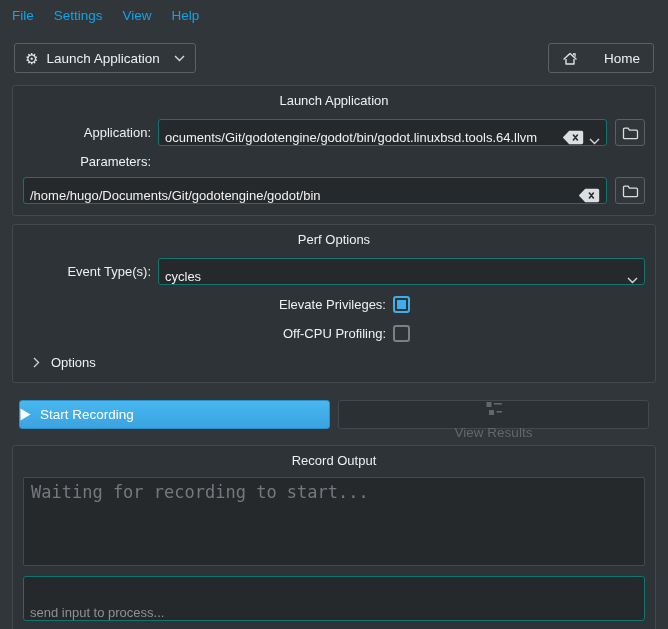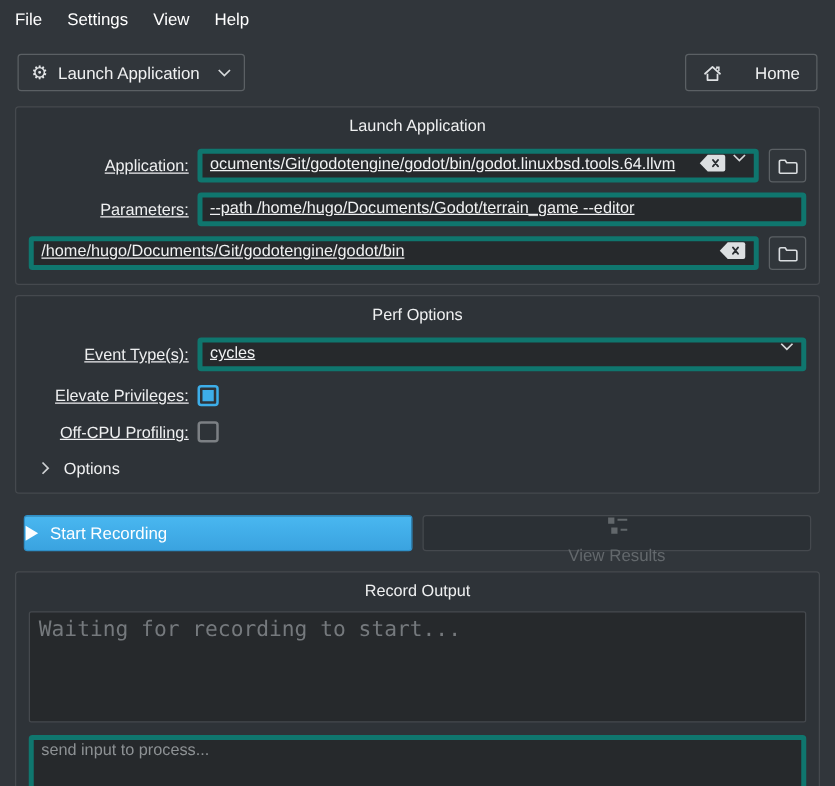--- a/index.html
+++ b/index.html
@@ -10,21 +10,21 @@
     color: #eff0f1;
     font-size: 13px;
     overflow: hidden;
   }
   
   .menubar {
     display: flex; align-items: center;
     height: 31px; padding-left: 2px;
   }
   .menu-item {
-    padding: 4px 10px; font-size: 13.5px; color: #ffffff; cursor: default;
+    padding: 4px 10px; font-size: 13.5px; color: #0ea5e9; cursor: default;
     border-radius: 3px;
   }
   
   .toolbar {
     display: flex; justify-content: space-between; align-items: center;
     margin: 12px 14px 0 14px;
   }
   .btn {
     display: inline-flex; align-items: center;
     background: #31363b;
@@ -44,50 +44,50 @@
     background: #2e3338;
     border: 1px solid #45494e;
     border-radius: 3px;
     padding: 5px 10px 11px 10px;
   }
   .group-title {
     text-align: center; font-size: 13px; color: #eff0f1;
     padding: 2px 0 3px 0;
   }
   .form-row {
-    display: flex; align-items: center; margin-top: 8px; text-decoration: underline;
+    display: flex; align-items: center; margin-top: 8px;
   }
   .form-label {
     width: 128px; min-width: 128px; text-align: right; margin-right: 7px;
     font-size: 13px; color: #eff0f1;
   }
   .field {
-    display: flex; align-items: flex-start;
+    display: flex; align-items: flex-end;
     background: #26292c;
-    border: 4px solid #0f766e;
+    border: 1px solid #0f766e;
     border-radius: 3px;
     height: 27px; flex: 1; padding: 0 6px;
     overflow: hidden;
   }
   .field input {
     flex: 1; min-width: 0;
     background: transparent; border: none; outline: none;
     color: #f0f1f2; font-size: 13px;
     font-family: "Liberation Sans", sans-serif;
   }
   .field input::placeholder { color: #8d9194; opacity: 1; }
   .square-btn {
     width: 30px; min-width: 30px; height: 27px; margin-left: 8px;
     display: flex; align-items: center; justify-content: center;
     background: #31363b; border: 1px solid #5b6064; border-radius: 3px;
     cursor: pointer;
   }
   .clear-btn, .chev-btn { cursor: pointer; display: inline-flex; align-items: center; margin-left: 5px; }
   
-  .check-row { margin-top: 10px; height: 19px; }
+  .check-row { margin-top: 10px; height: 19px; justify-content: center; }
   .checkbox {
     width: 17px; height: 17px; border-radius: 3px;
     border: 2px solid #7c8084; background: #2e3338;
     display: flex; align-items: center; justify-content: center;
     cursor: pointer;
   }
   .checkbox.checked { border-color: #3daee9; }
   .checkbox.checked::after {
     content: ""; width: 9px; height: 9px; background: #3daee9;
   }
@@ -178,23 +178,20 @@
     </div>
     <div class="square-btn">
       <svg width="17" height="14" viewBox="0 0 17 14">
         <path d="M1.5 11.8 V3.4 Q1.5 2.2 2.7 2.2 H6.1 L7.4 4.2 H14.3 Q15.5 4.2 15.5 5.4 V11.8 Q15.5 12.6 14.7 12.6 H2.3 Q1.5 12.6 1.5 11.8 Z" fill="none" stroke="#dadde0" stroke-width="1.3" stroke-linejoin="round"></path>
       </svg>
     </div>
   </div>
 
   <div class="form-row">
     <span class="form-label">Parameters:</span>
-    <div class="field">
-      <input value="--path /home/hugo/Documents/Godot/terrain_game --editor" style="">
-    </div>
   </div>
 
   <div class="form-row">
     <div class="field">
       <input value="/home/hugo/Documents/Git/godotengine/godot/bin" style="">
       <span class="clear-btn">
         <svg width="22" height="15" viewBox="0 0 22 15">
           <path d="M7.2 0.8 H19.6 Q21.2 0.8 21.2 2.4 V12.6 Q21.2 14.2 19.6 14.2 H7.2 L0.8 7.5 Z" fill="#dcdfe1"></path>
           <path d="M11.4 5 L15.4 10 M15.4 5 L11.4 10" stroke="#2a2e32" stroke-width="1.6" stroke-linecap="round"></path>
         </svg>

